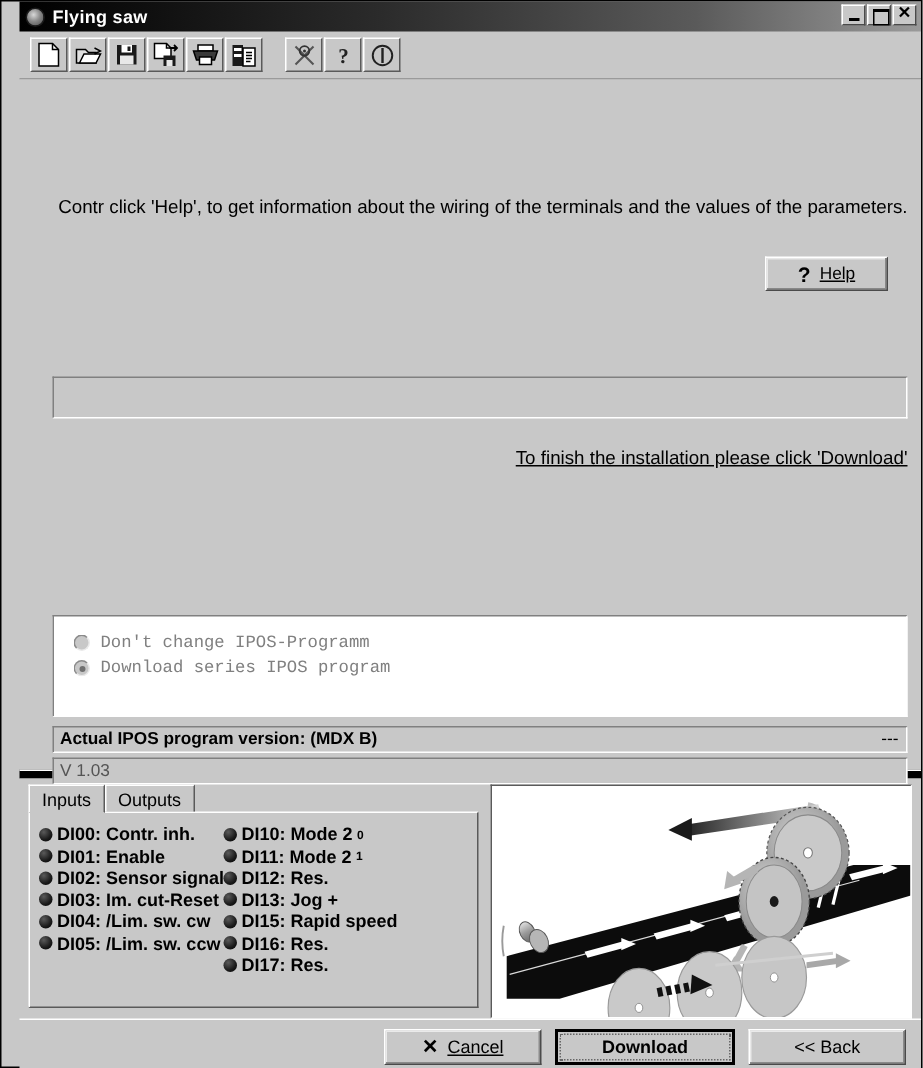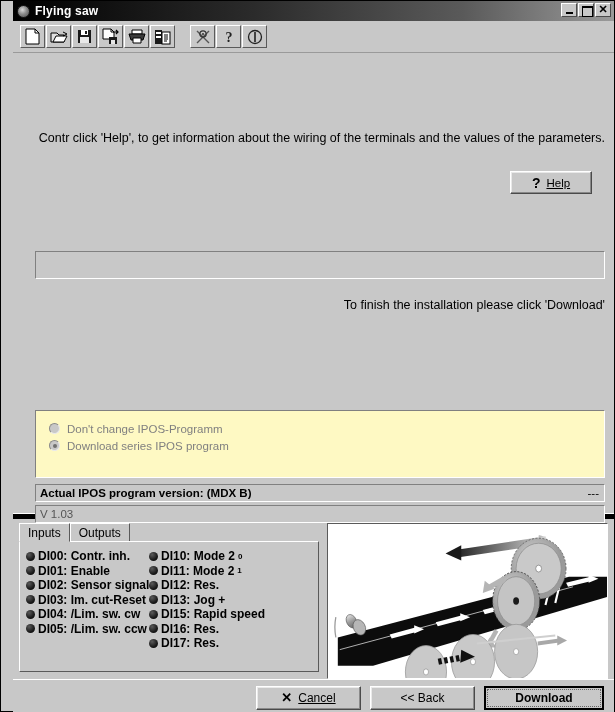--- a/index.html
+++ b/index.html
@@ -161,32 +161,34 @@
     border-left: 1px solid #808080;
     border-right: 1px solid #ffffff;
     border-bottom: 1px solid #ffffff;
   }
   .finish-text {
     position: absolute;
     left: 22px; top: 245px;
     width: 570px;
     text-align: right;
     font-size: 12.5px;
+    text-decoration: underline;
   }
 
   .radio-group {
     position: absolute;
     left: 22px; top: 357px;
     width: 570px; height: 68px;
-    background: #fef9c3;
+    background: #ffffff;
     border-top: 1px solid #808080;
     border-left: 1px solid #808080;
     border-right: 1px solid #ffffff;
     border-bottom: 1px solid #ffffff;
     padding: 9px 0 0 13px;
+    font-family: Liberation Mono, monospace;
   }
   .radio-row {
     display: flex;
     align-items: center;
     gap: 7px;
     height: 17px;
     color: #808080;
     font-size: 11.5px;
   }
   .radio {
@@ -667,21 +669,21 @@
         <polygon points="234,110 244,115 234,120" fill="#a8a8a8"></polygon>
       </svg>
     </div>
   </div>
 
   <div class="buttonbar">
     <div class="btn">
       <span class="xmark">✕</span>
       <span class="und">Cancel</span>
     </div>
+    <div class="btn default">
+      <span class="inner">Download</span>
+    </div>
     <div class="btn">
       <span>&lt;&lt; Back</span>
     </div>
-    <div class="btn default">
-      <span class="inner">Download</span>
-    </div>
   </div>
 
 </div>
 
 </body></html>

